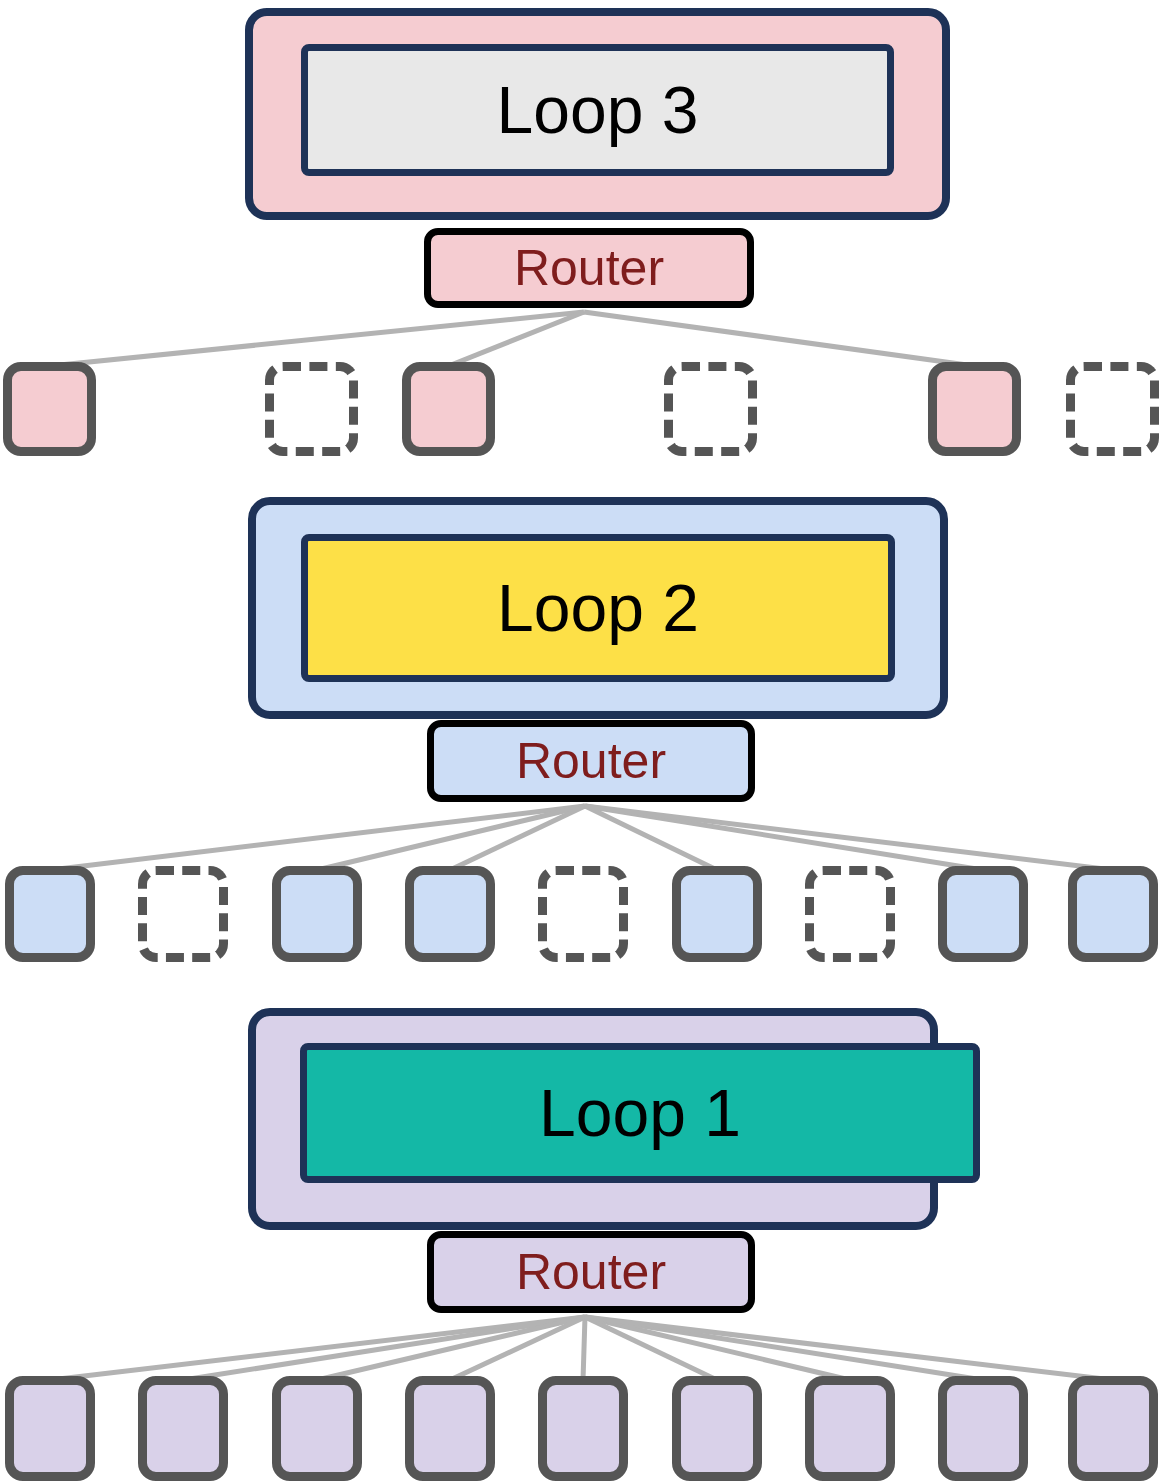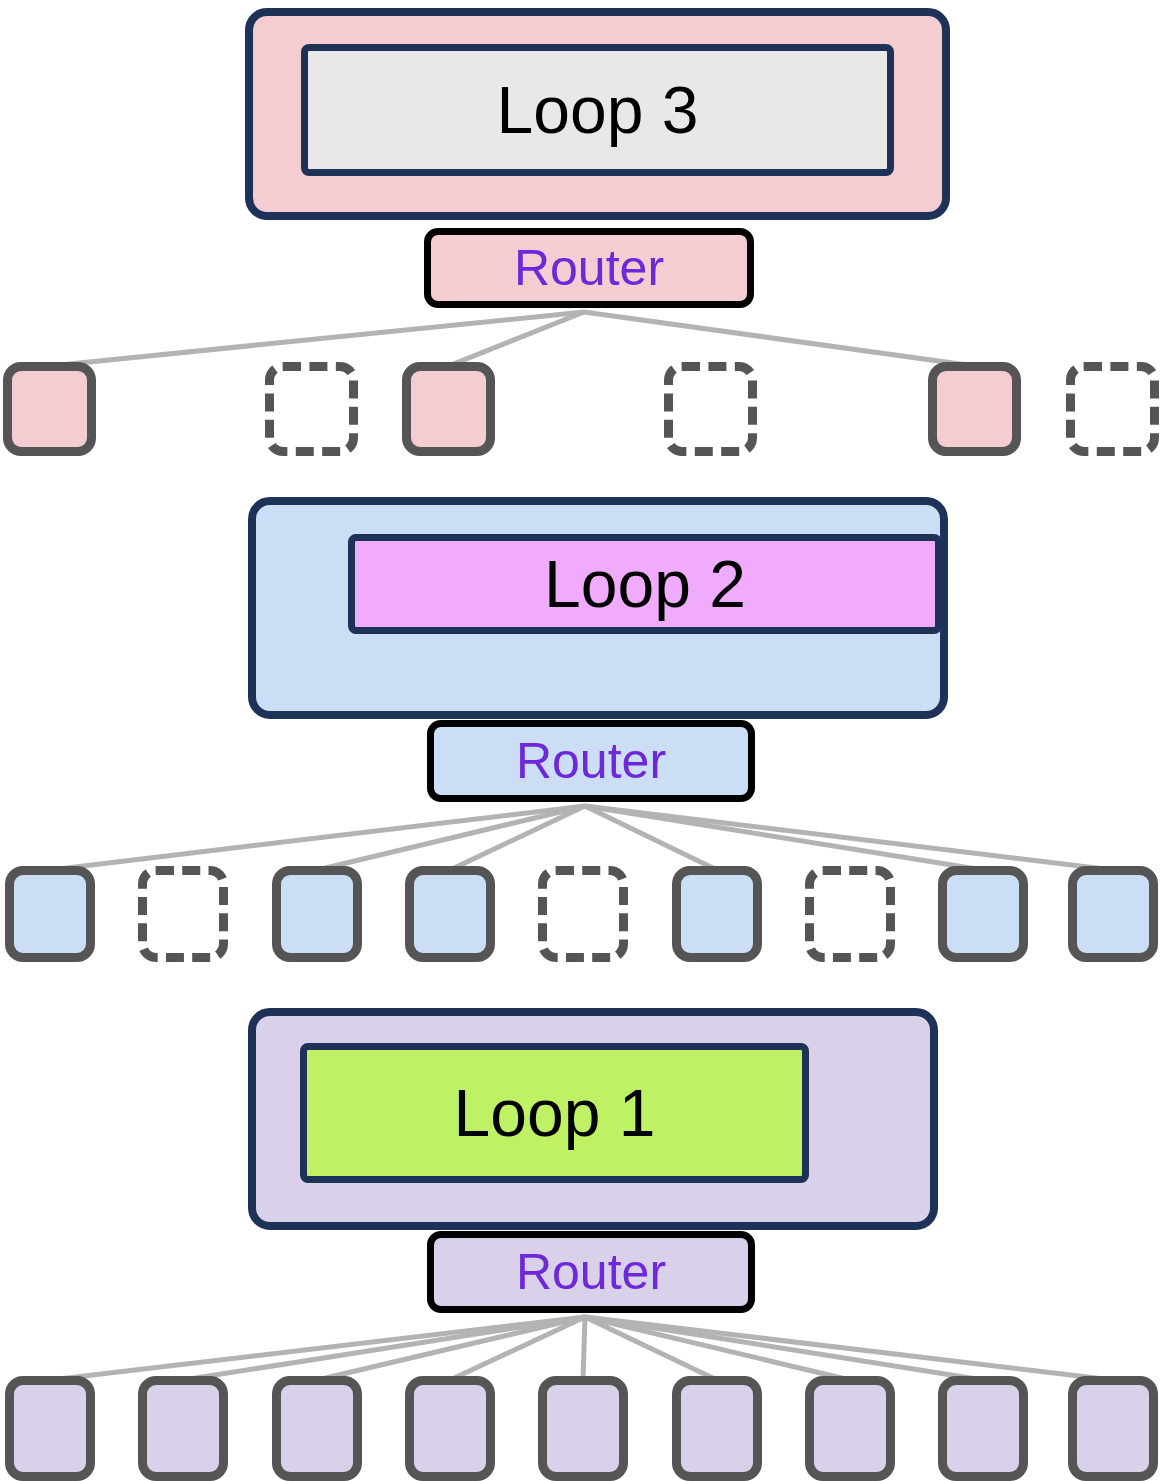--- a/index.html
+++ b/index.html
@@ -52,21 +52,21 @@
     border: 7px solid #000000;
     border-radius: 14px;
     display: flex;
     align-items: center;
     justify-content: center;
   }
   .router-label {
     font-family: "Liberation Sans", sans-serif;
     font-size: 50px;
     font-weight: 400;
-    color: #6d28d9;
+    color: #7f1d1d;
     line-height: 1;
     white-space: nowrap;
   }
   
   .expert {
     position: absolute;
     box-sizing: border-box;
     border-radius: 18px;
   }
   .expert.active {
@@ -118,37 +118,37 @@
       <div class="router-box" style="left: 424px; top: 228px; width: 330px; height: 80px; background: rgb(245, 204, 209); border-color: rgb(0, 0, 0);">
         <span class="router-label">Router</span>
       </div>
       <div class="expert active" style="left: 3px; top: 362px; width: 93px; height: 94px; border-color: rgb(85, 85, 85); background: rgb(245, 204, 209);"></div>
       <div class="expert inactive" style="left: 265px; top: 362px; width: 93px; height: 94px; border-color: rgb(85, 85, 85);"></div>
       <div class="expert active" style="left: 402px; top: 362px; width: 93px; height: 94px; border-color: rgb(85, 85, 85); background: rgb(245, 204, 209);"></div>
       <div class="expert inactive" style="left: 664px; top: 362px; width: 93px; height: 94px; border-color: rgb(85, 85, 85);"></div>
       <div class="expert active" style="left: 928px; top: 362px; width: 93px; height: 94px; border-color: rgb(85, 85, 85); background: rgb(245, 204, 209);"></div>
       <div class="expert inactive" style="left: 1066px; top: 362px; width: 93px; height: 94px; border-color: rgb(85, 85, 85);"></div>
       <div class="loop-block" style="left: 248px; top: 497px; width: 700px; height: 222px; background: rgb(204, 221, 246); border-color: rgb(30, 50, 87);"></div>
-      <div class="loop-inner" style="left: 301px; top: 534px; width: 594px; height: 100px; background: #f0abfc; border-color: rgb(30, 50, 87); margin-left: 47px;">
+      <div class="loop-inner" style="left: 301px; top: 534px; width: 594px; height: 148px; background: #fde047; border-color: rgb(30, 50, 87);">
         <span class="loop-label">Loop 2</span>
       </div>
       <div class="router-box" style="left: 427px; top: 720px; width: 328px; height: 82px; background: rgb(204, 221, 246); border-color: rgb(0, 0, 0);">
         <span class="router-label">Router</span>
       </div>
       <div class="expert active" style="left: 5px; top: 866px; width: 90px; height: 96px; border-color: rgb(85, 85, 85); background: rgb(204, 221, 246);"></div>
       <div class="expert inactive" style="left: 138px; top: 866px; width: 90px; height: 96px; border-color: rgb(85, 85, 85);"></div>
       <div class="expert active" style="left: 272px; top: 866px; width: 90px; height: 96px; border-color: rgb(85, 85, 85); background: rgb(204, 221, 246);"></div>
       <div class="expert active" style="left: 405px; top: 866px; width: 90px; height: 96px; border-color: rgb(85, 85, 85); background: rgb(204, 221, 246);"></div>
       <div class="expert inactive" style="left: 538px; top: 866px; width: 90px; height: 96px; border-color: rgb(85, 85, 85);"></div>
       <div class="expert active" style="left: 672px; top: 866px; width: 90px; height: 96px; border-color: rgb(85, 85, 85); background: rgb(204, 221, 246);"></div>
       <div class="expert inactive" style="left: 805px; top: 866px; width: 90px; height: 96px; border-color: rgb(85, 85, 85);"></div>
       <div class="expert active" style="left: 938px; top: 866px; width: 90px; height: 96px; border-color: rgb(85, 85, 85); background: rgb(204, 221, 246);"></div>
       <div class="expert active" style="left: 1068px; top: 866px; width: 90px; height: 96px; border-color: rgb(85, 85, 85); background: rgb(204, 221, 246);"></div>
       <div class="loop-block" style="left: 248px; top: 1008px; width: 690px; height: 222px; background: rgb(217, 209, 233); border-color: rgb(30, 50, 87);"></div>
-      <div class="loop-inner" style="left: 300px; top: 1043px; width: 509px; height: 140px; background: #bef264; border-color: rgb(30, 50, 87);">
+      <div class="loop-inner" style="left: 300px; top: 1043px; width: 680px; height: 140px; background: #14b8a6; border-color: rgb(30, 50, 87);">
         <span class="loop-label">Loop 1</span>
       </div>
       <div class="router-box" style="left: 427px; top: 1231px; width: 328px; height: 82px; background: rgb(217, 209, 233); border-color: rgb(0, 0, 0);">
         <span class="router-label">Router</span>
       </div>
       <div class="expert active" style="left: 5px; top: 1376px; width: 90px; height: 105px; border-color: rgb(85, 85, 85); background: rgb(217, 209, 233);"></div>
       <div class="expert active" style="left: 138px; top: 1376px; width: 90px; height: 105px; border-color: rgb(85, 85, 85); background: rgb(217, 209, 233);"></div>
       <div class="expert active" style="left: 272px; top: 1376px; width: 90px; height: 105px; border-color: rgb(85, 85, 85); background: rgb(217, 209, 233);"></div>
       <div class="expert active" style="left: 405px; top: 1376px; width: 90px; height: 105px; border-color: rgb(85, 85, 85); background: rgb(217, 209, 233);"></div>
       <div class="expert active" style="left: 538px; top: 1376px; width: 90px; height: 105px; border-color: rgb(85, 85, 85); background: rgb(217, 209, 233);"></div>

